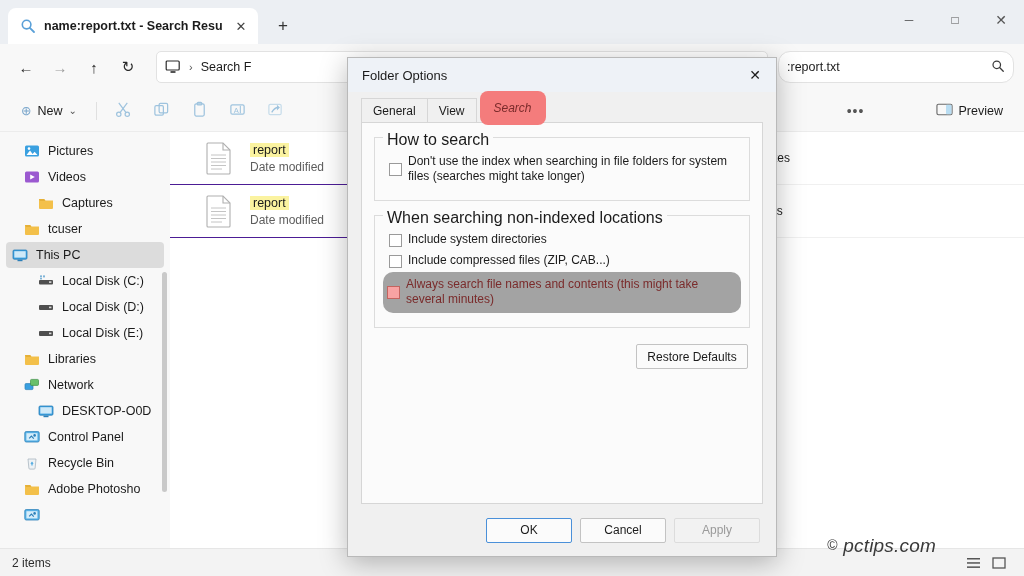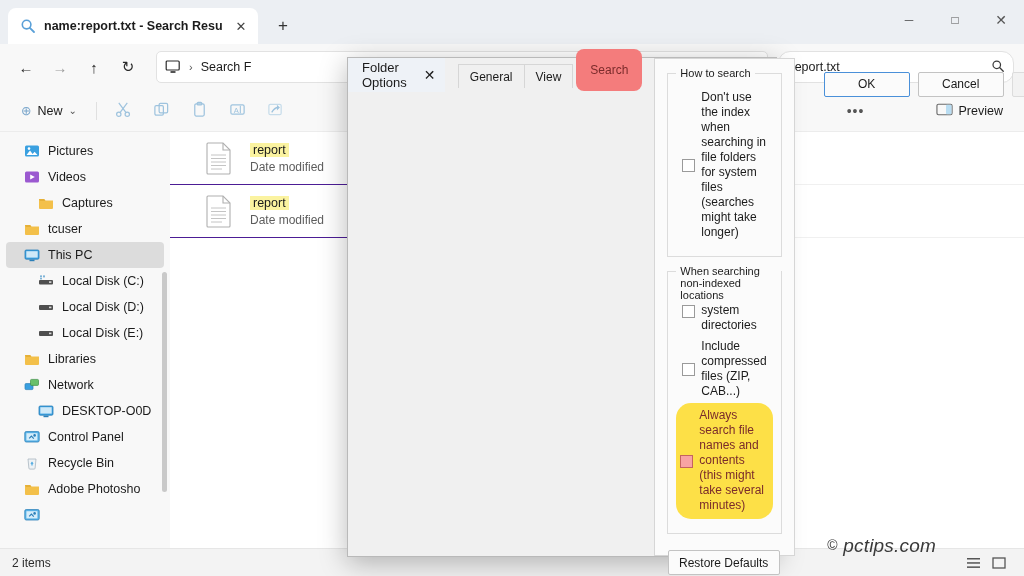--- a/index.html
+++ b/index.html
@@ -131,21 +131,21 @@
     position: relative;
     overflow: hidden;
   }
   .sbitem {
     height: 26px; display: flex; align-items: center;
     gap: 8px; padding-left: 24px; padding-right: 6px;
     font-size: 12.5px; color: #1b1b1b;
     white-space: nowrap;
   }
   .sbitem.indent1 { padding-left: 38px; }
-  .sbitem.selected { background: #dcdcdc; border-radius: 4px; margin: 0 6px; padding-left: 18px; }
+  .sbitem.selected { background: #dcdcdc; border-radius: 4px; margin: 0 6px; padding-left: 6px; }
   .sbitem .ic { width: 16px; height: 16px; flex: 0 0 16px; position: relative; }
   .sb-scroll {
     position: absolute; right: 3px; top: 140px;
     width: 5px; height: 220px; background: #c9c9c9; border-radius: 3px;
   }
 
   .content { flex: 1 1 auto; background: #ffffff; position: relative; overflow: hidden; }
   .filerow {
     height: 53px; display: flex; align-items: center;
     padding-left: 34px; gap: 16px;
@@ -177,21 +177,21 @@
   .viewbtn { width: 26px; height: 20px; display: flex; align-items: center; justify-content: center; color: #444; }
 
   
   .dialog {
     position: absolute;
     left: 347px; top: 57px;
     width: 430px; height: 500px;
     background: #f0f0f0;
     border: 1px solid #b9b9b9;
     box-shadow: 0 6px 26px rgba(0,0,0,.28);
-    display: flex; flex-direction: row;
+    display: flex; flex-direction: column;
     font-size: 12px; color: #1b1b1b;
   }
   .dlg-title {
     height: 34px; flex: 0 0 34px;
     background: #eef2f7;
     display: flex; align-items: center;
     padding: 0 4px 0 14px;
     font-size: 13px; color: #1b1b1b;
   }
   .dlg-title .t { flex: 1 1 auto; }
@@ -211,51 +211,52 @@
     background: #f0f0f0;
     border: 1px solid #d6d6d6; border-bottom: none;
     display: flex; align-items: center;
     font-size: 12px; color: #1b1b1b;
     margin-right: -1px;
   }
   .dtab.active-overlay {
     background: #f47c7c;
     border: none;
     border-radius: 8px;
-    height: 42px;
+    height: 34px;
     padding: 13px 14px;
     color: #7a2b2b;
     margin-bottom: -3px;
     margin-left: 4px;
     z-index: 3;
+    font-style: italic;
   }
   .dlg-page {
     flex: 1 1 auto; margin: 0 13px 0 13px;
     background: #fbfbfb; border: 1px solid #d6d6d6;
     padding: 14px 12px;
     min-height: 0;
   }
   .grp {
     border: 1px solid #dcdcdc;
     padding: 14px 10px 12px 10px;
     position: relative;
     margin-bottom: 14px;
   }
   .grp > .legend {
     position: absolute; top: -7px; left: 8px;
     background: #fbfbfb; padding: 0 4px;
-    font-size: 11px; color: #1b1b1b;
+    font-size: 16px; color: #1b1b1b;
   }
   .chk-row {
     display: flex; align-items: center; gap: 6px;
     padding: 2px 4px; margin-bottom: 2px;
   }
   .chk-row.highlight {
-    background: #fde047;
-    border-radius: 15px;
+    background: #a3a3a3;
+    border-radius: 10px;
     padding: 5px 8px 6px 4px;
     margin: 2px -2px;
     color: #7a2b2b;
   }
   .chkbox {
     width: 13px; height: 13px; flex: 0 0 13px;
     border: 1px solid #9a9a9a; background: #ffffff;
     margin-top: 1px;
   }
   .chk-row.highlight .chkbox { border-color: #c4645f; background: #f8a3a3; }

